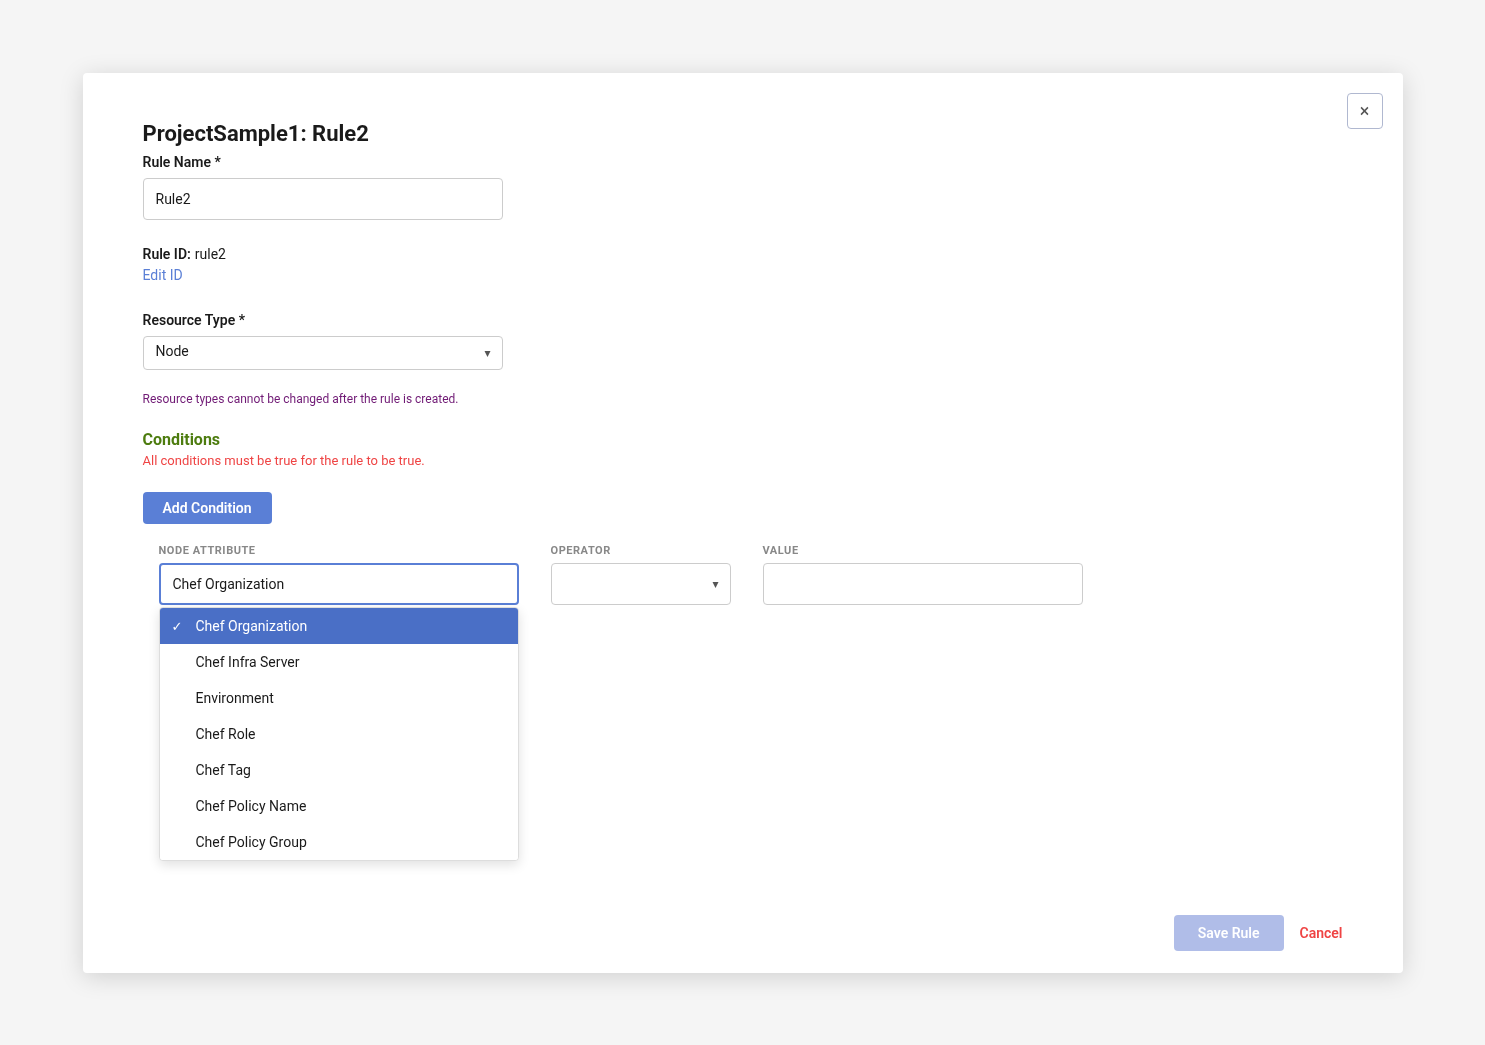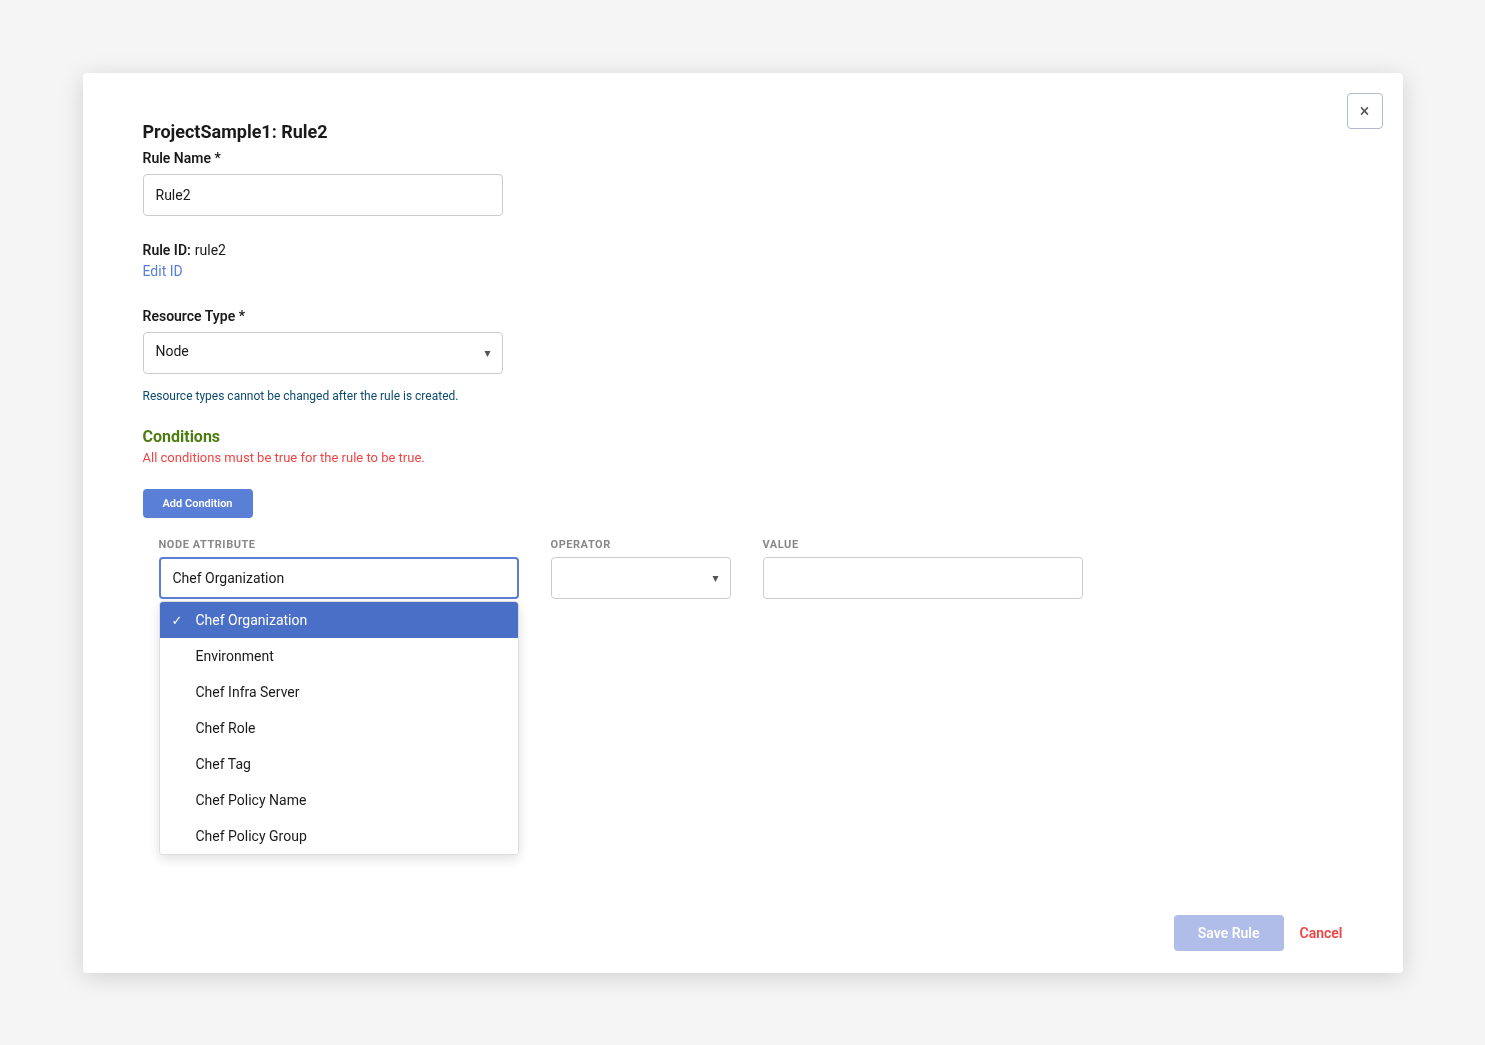--- a/index.html
+++ b/index.html
@@ -39,21 +39,21 @@
       border-radius: 4px;
       cursor: pointer;
       display: flex;
       align-items: center;
       justify-content: center;
       font-size: 18px;
       color: #555;
     }
 
     .page-title {
-      font-size: 18px;
+      font-size: 22px;
       font-weight: 700;
       color: #1a1a1a;
       margin-bottom: 8px;
     }
 
     .page-subtitle {
       font-size: 14px;
       color: #666;
       margin-bottom: 32px;
     }
@@ -107,21 +107,21 @@
       margin-top: 4px;
     }
 
     .select-wrapper {
       position: relative;
       width: 360px;
     }
 
     .form-select {
       width: 100%;
-      height: 42px;
+      height: 34px;
       border: 1.5px solid #ccc;
       border-radius: 4px;
       padding: 0 36px 4px 12px;
       font-size: 14px;
       color: #1a1a1a;
       background: #fff;
       appearance: none;
       cursor: pointer;
       outline: none;
     }
@@ -131,22 +131,22 @@
       right: 12px;
       top: 50%;
       transform: translateY(-50%);
       pointer-events: none;
       color: #555;
       font-size: 12px;
     }
 
     .resource-type-note {
       font-size: 12px;
-      color: #0c4a6e;
-      margin-top: 15px;
+      color: #701a75;
+      margin-top: 22px;
     }
 
     .conditions-section {
       margin-bottom: 24px;
     }
 
     .conditions-title {
       font-size: 16px;
       font-weight: 700;
       color: #4d7c0f;
@@ -158,21 +158,21 @@
       color: #ef4444;
       margin-bottom: 24px;
     }
 
     .add-condition-btn {
       background: #5a7fd6;
       color: #fff;
       border: none;
       border-radius: 4px;
       padding: 8px 20px;
-      font-size: 11px;
+      font-size: 14px;
       font-weight: 600;
       cursor: pointer;
       margin-bottom: 20px;
     }
 
     .conditions-row {
       display: flex;
       align-items: flex-start;
       gap: 16px;
       position: relative;
@@ -357,22 +357,22 @@
 
       <div class="condition-col">
         <span class="col-label">NODE ATTRIBUTE</span>
         <div class="node-attr-wrapper">
           <input class="node-attr-input" type="text" value="Chef Organization" style="">
 
           
           <div class="dropdown-menu">
 
           <div class="dropdown-item selected"><span class="check-icon">✓</span><span>Chef Organization</span></div>
+              <div class="dropdown-item"><span>Chef Infra Server</span></div>
               <div class="dropdown-item"><span>Environment</span></div>
-              <div class="dropdown-item"><span>Chef Infra Server</span></div>
               <div class="dropdown-item"><span>Chef Role</span></div>
               <div class="dropdown-item"><span>Chef Tag</span></div>
               <div class="dropdown-item"><span>Chef Policy Name</span></div>
               <div class="dropdown-item"><span>Chef Policy Group</span></div>
             </div>
         </div>
       </div>
 
       <div class="condition-col">
         <span class="col-label">OPERATOR</span>

